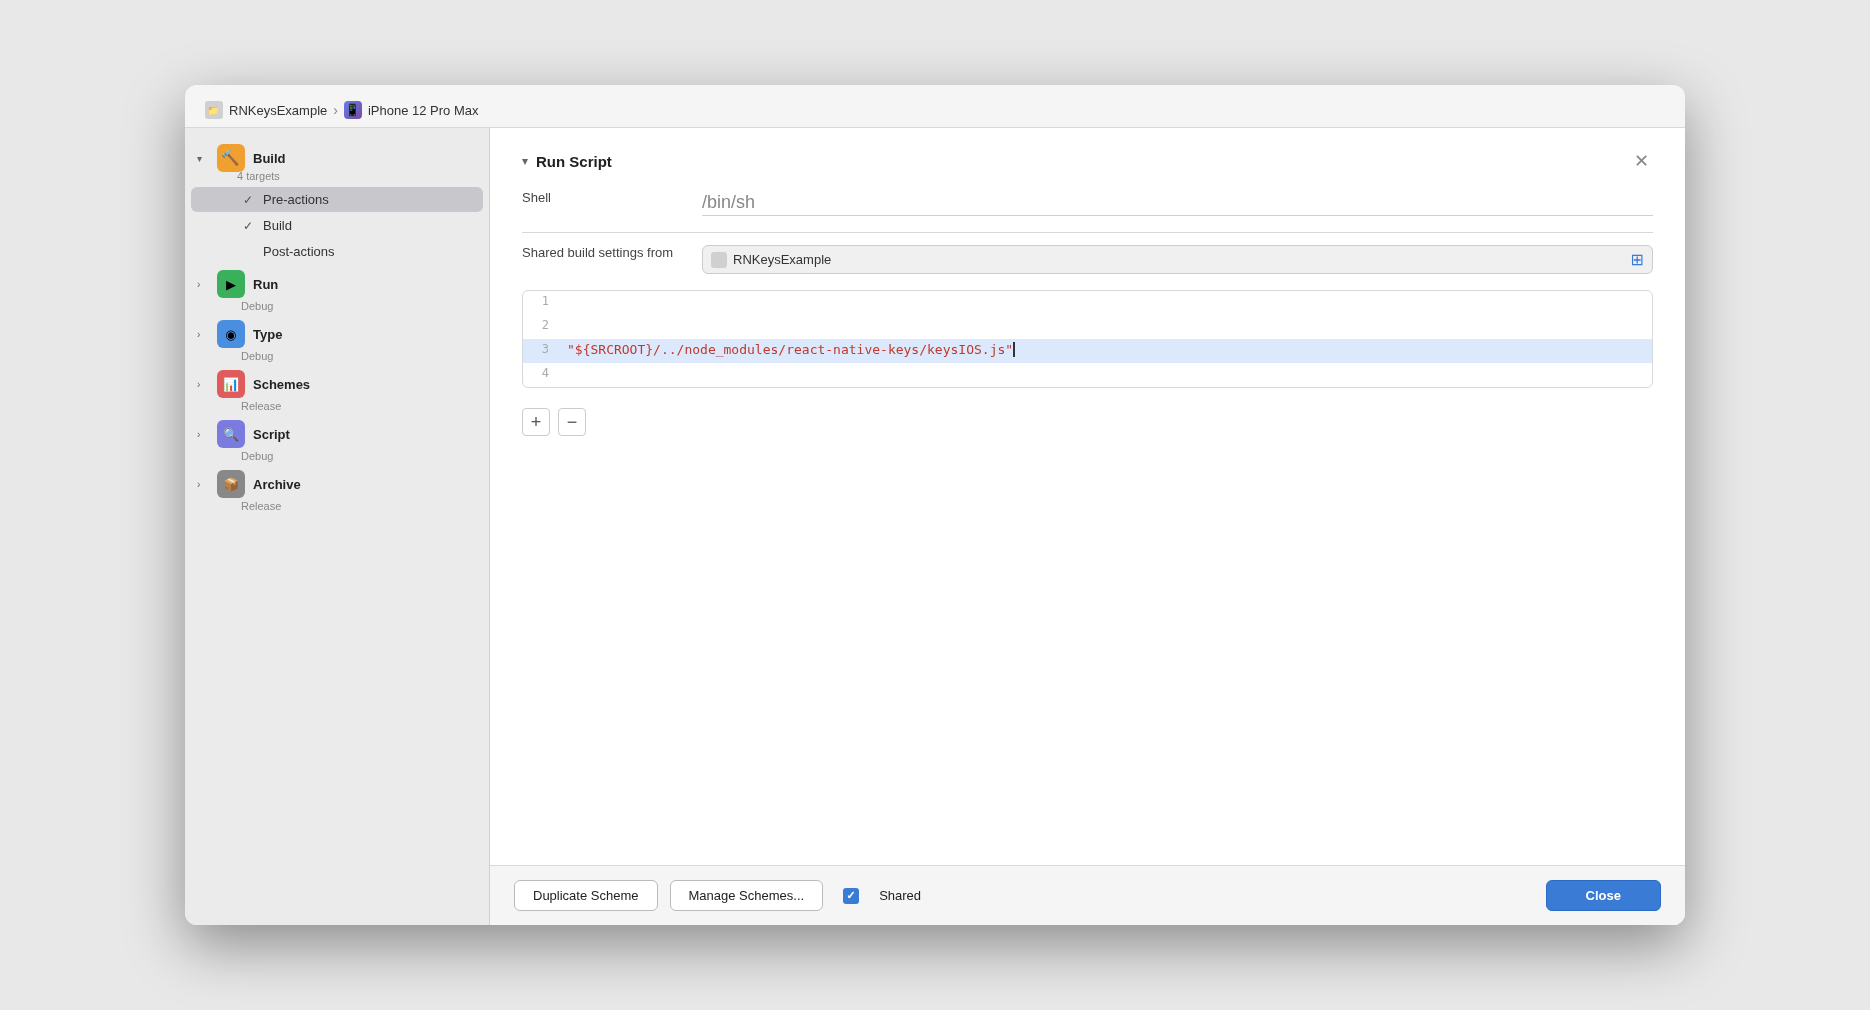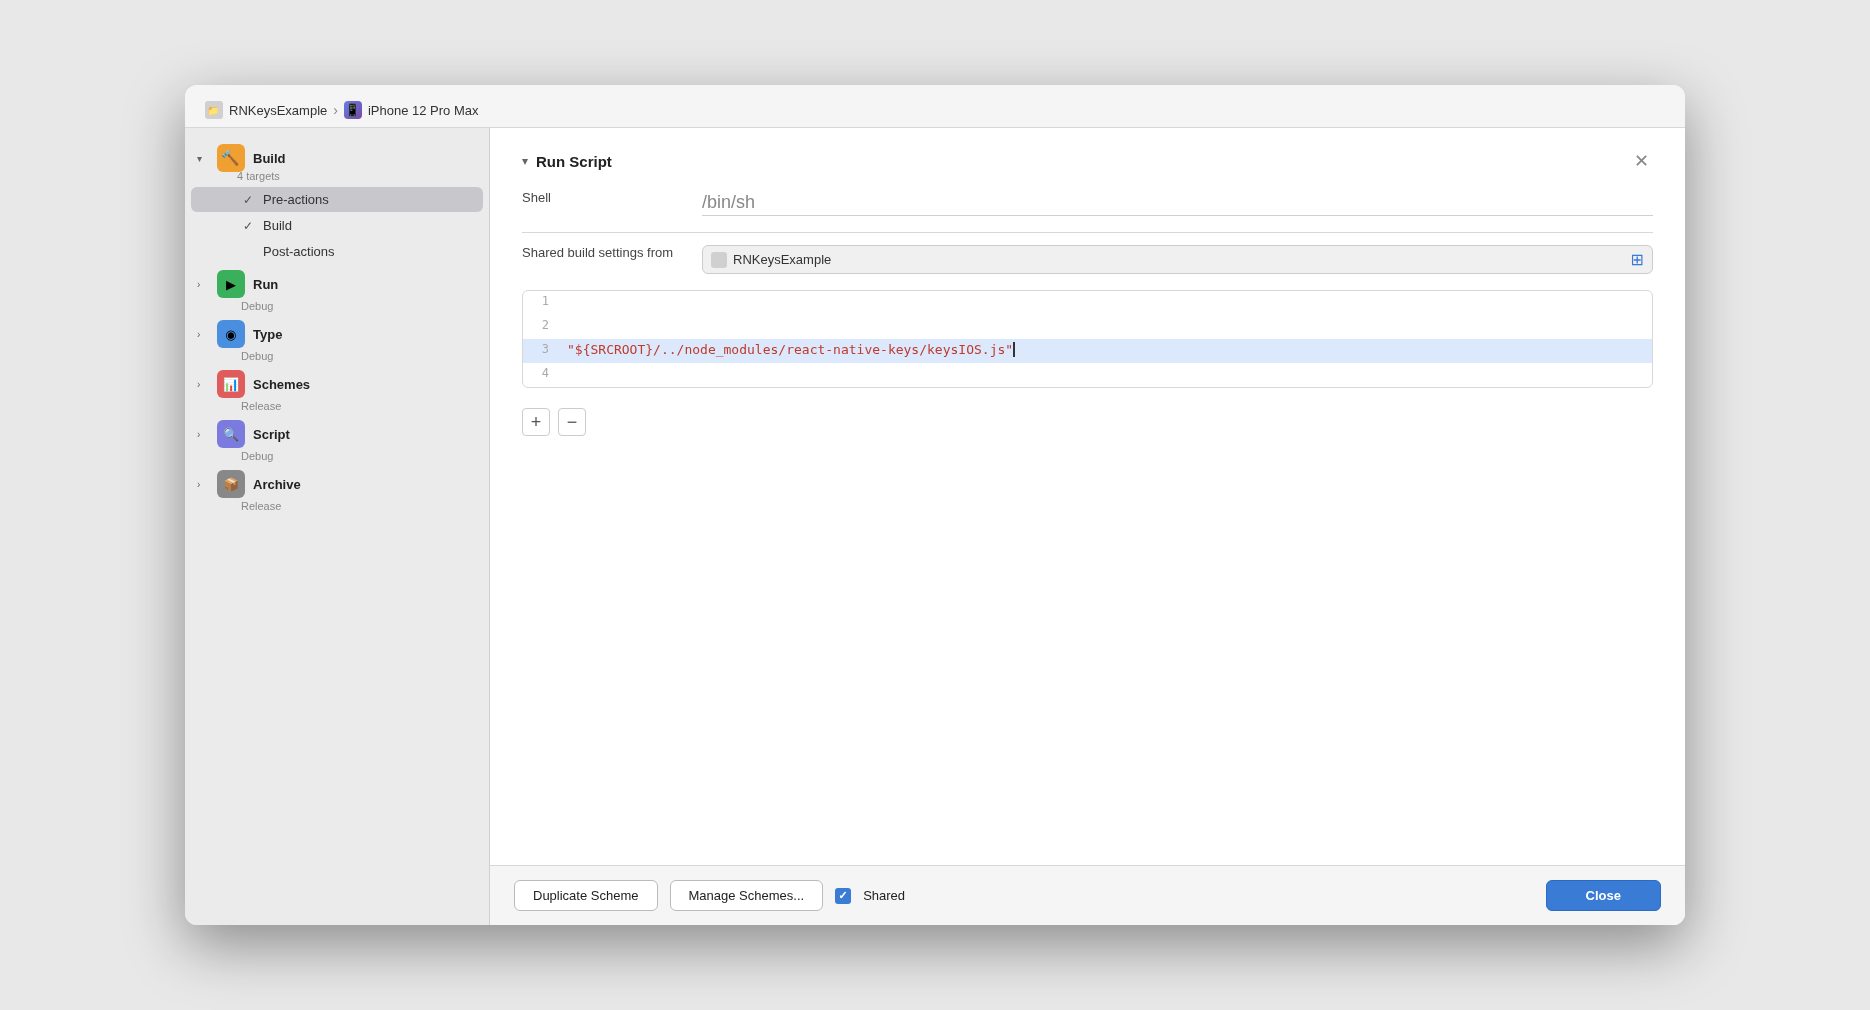--- a/index.html
+++ b/index.html
@@ -304,21 +304,22 @@
       background: #3a7bd5;
       color: white;
       border-color: #2a6bc5;
       font-weight: 600;
       padding: 7px 39px;
       margin-left: auto;
     }
     .shared-container {
       display: flex;
       align-items: center;
-      gap: 12px;
+      gap: 20px;
+      margin-left: 8px;
     }
     .checkbox {
       width: 16px;
       height: 16px;
       background: #3a7bd5;
       border-radius: 3px;
       display: flex;
       align-items: center;
       justify-content: center;
       flex-shrink: 0;

